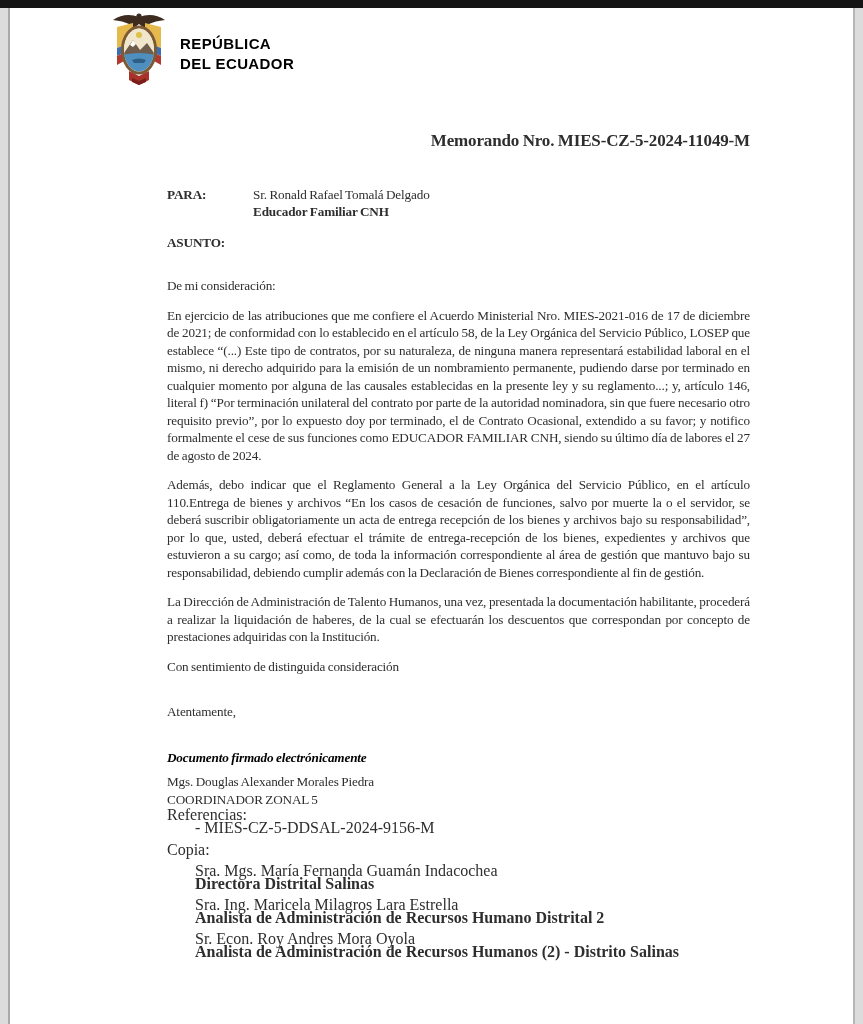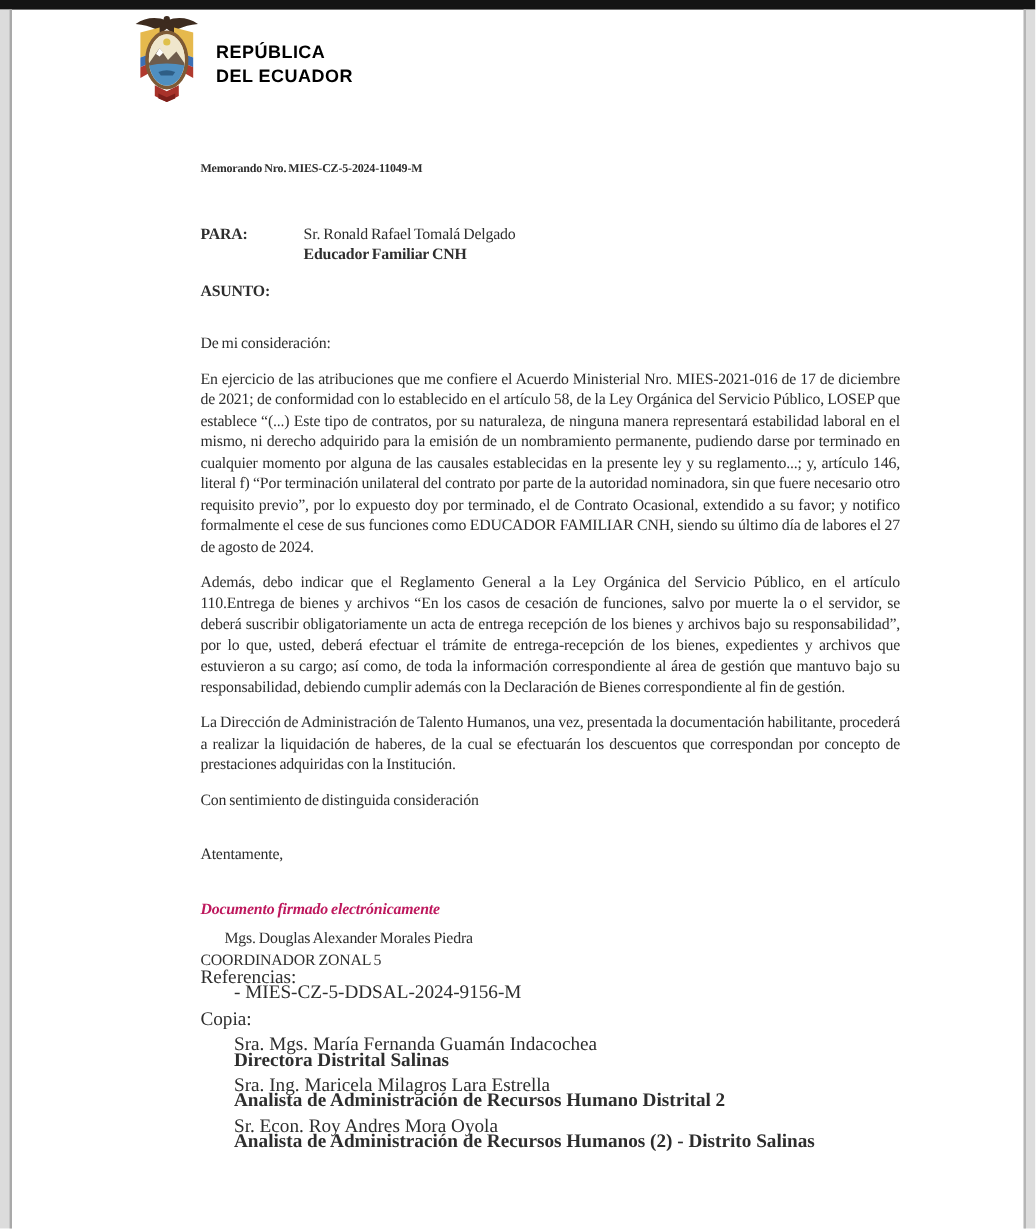--- a/index.html
+++ b/index.html
@@ -35,40 +35,40 @@
     letter-spacing: 0.4px; color: #000000;
   }
 
   
   .content {
     position: absolute; top: 8px; left: 167px; width: 583px;
     font-size: 13.2px; line-height: 17.5px;
     letter-spacing: -0.15px; word-spacing: -0.6px;
   }
 
-  .memo-num  { margin-top: 124px; font-weight: bold; font-size: 10px; }
+  .memo-num  { margin-top: 124px; text-align: right; font-weight: bold; font-size: 17px; }
   .memo-date { margin-top: 19px;  text-align: right; font-weight: bold; font-size: 14.5px; }
 
   .addr { margin-top: 36px; display: grid; grid-template-columns: 86px 1fr; row-gap: 13px; }
   .addr .label { font-weight: bold; }
   .addr .bold  { font-weight: bold; }
 
   .salutation { margin-top: 26px; }
 
   .para { margin-top: 12px; text-align: justify; }
 
   .closing  { margin-top: 12px; }
   .farewell { margin-top: 28px; }
 
   .esign {
     margin-top: 28px;
     font-weight: bold; font-style: italic;
-    color: #be185d;
+    color: #000000;
   }
-  .sig-name  { margin-top: 7px; margin-left: 20px; }
+  .sig-name  { margin-top: 7px; }
   .sig-title { font-weight: normal; }
 
   .footer { margin-top: 0; font-size: 16px; line-height: 13px; letter-spacing: 0; word-spacing: 0; }
   .footer .indent { padding-left: 28px; }
   .footer .copia-label { margin-top: 9px; }
   .footer .copy-item { margin-top: 8px; }
   .footer .copy-title { font-weight: bold; }
 </style>
 </head>
 <body>

